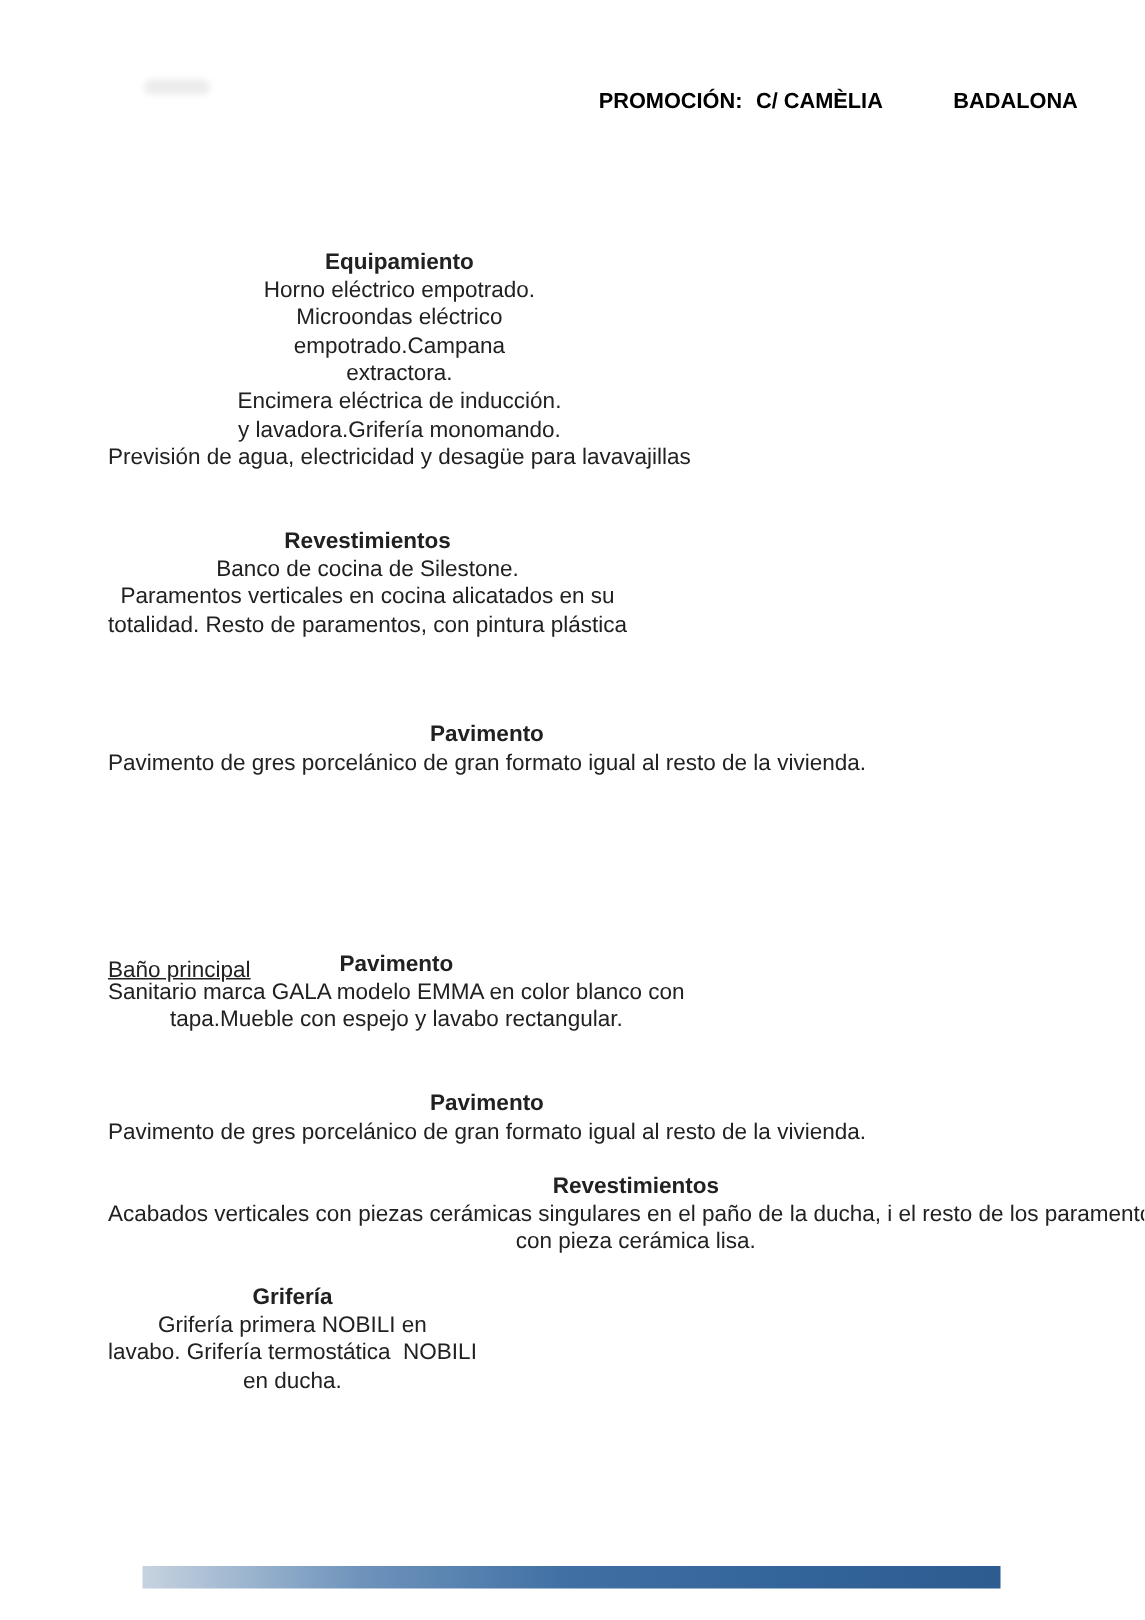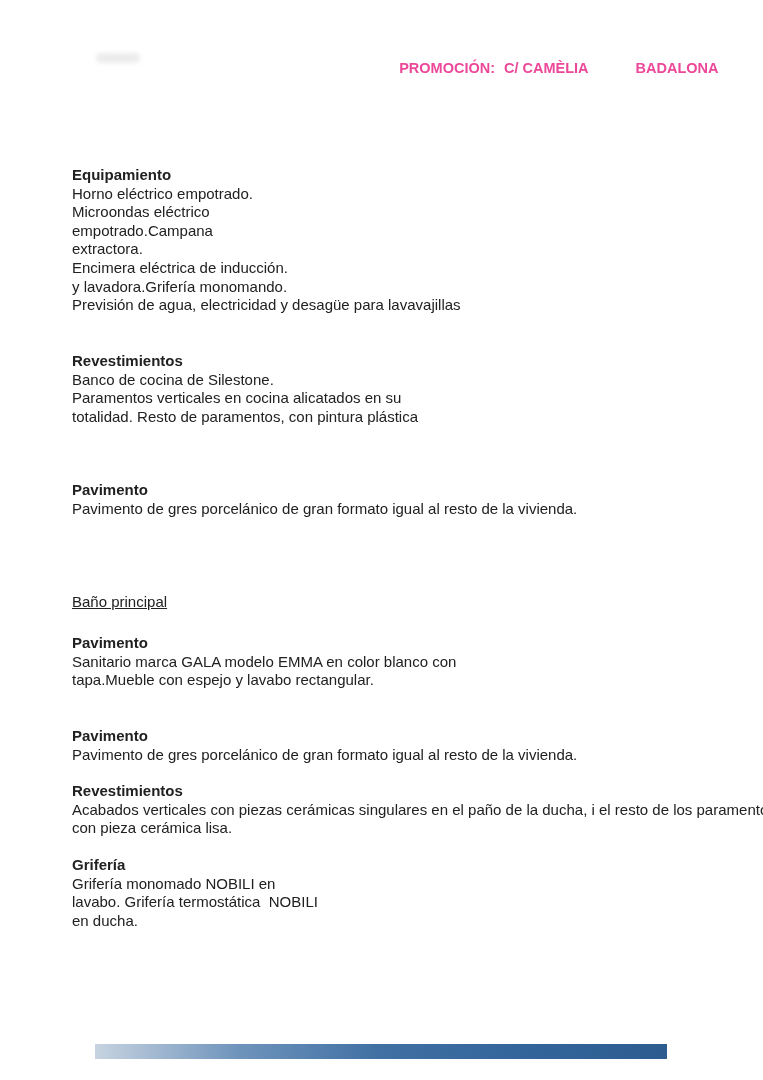--- a/index.html
+++ b/index.html
@@ -36,23 +36,23 @@
     border-radius: 5px;
     filter: blur(2px);
   }
   .block {
     position: absolute;
     left: 72px;
     color: #212121;
     font-size: 15px;
     line-height: 18.6px;
   }
-  .line { white-space: pre; }
+  .line { white-space: pre; text-align: center; }
   .heading { font-weight: bold; }
-  .subtitle { text-decoration: underline; }
+  .subtitle { text-decoration: underline; margin-top: 45px; }
   .b-equipamiento    { top: 166px; }
   .b-revestimientos1 { top: 352px; }
   .b-pavimento1      { top: 481px; }
   .b-bano-principal  { top: 593px; }
   .b-sanitarios      { top: 634px; }
   .b-pavimento2      { top: 727px; }
   .b-revestimientos2 { top: 782px; }
   .b-griferia        { top: 856px; }
   .footer-bar {
     position: absolute;
@@ -63,21 +63,21 @@
     background: linear-gradient(90deg, #c7d3e0 0%, #6f94bc 18%, #3f6fa3 45%, #34659a 75%, #2c5c90 100%);
   }
 </style>
 </head>
 <body>
 
 <div class="page">
 
   <div class="faint-logo"></div>
 
-  <div class="doc-header" style="color: #ec4899;">
+  <div class="doc-header" style="color: #000000;">
     <span class="promo">PROMOCIÓN:</span><span class="street">C/ CAMÈLIA</span><span class="city">BADALONA</span>
   </div>
 
   <div class="block b-equipamiento">
     <div class="line heading">Equipamiento</div>
     <div class="line">Horno eléctrico empotrado.</div>
     <div class="line">Microondas eléctrico</div>
     <div class="line">empotrado.Campana</div>
     <div class="line">extractora.</div>
     <div class="line">Encimera eléctrica de inducción.</div>
@@ -113,20 +113,20 @@
   </div>
 
   <div class="block b-revestimientos2">
     <div class="line heading">Revestimientos</div>
     <div class="line">Acabados verticales con piezas cerámicas singulares en el paño de la ducha, i el resto de los paramentos</div>
     <div class="line">con pieza cerámica lisa.</div>
   </div>
 
   <div class="block b-griferia">
     <div class="line heading">Grifería</div>
-    <div class="line">Grifería monomado NOBILI en</div>
+    <div class="line">Grifería primera NOBILI en</div>
     <div class="line">lavabo. Grifería termostática  NOBILI</div>
     <div class="line">en ducha.</div>
   </div>
 
   <div class="footer-bar" style="background: linear-gradient(90deg, rgb(199, 211, 224), rgb(111, 148, 188), rgb(63, 111, 163), rgb(52, 101, 154), rgb(44, 92, 144));"></div>
 
 </div>
 
 </body></html>

